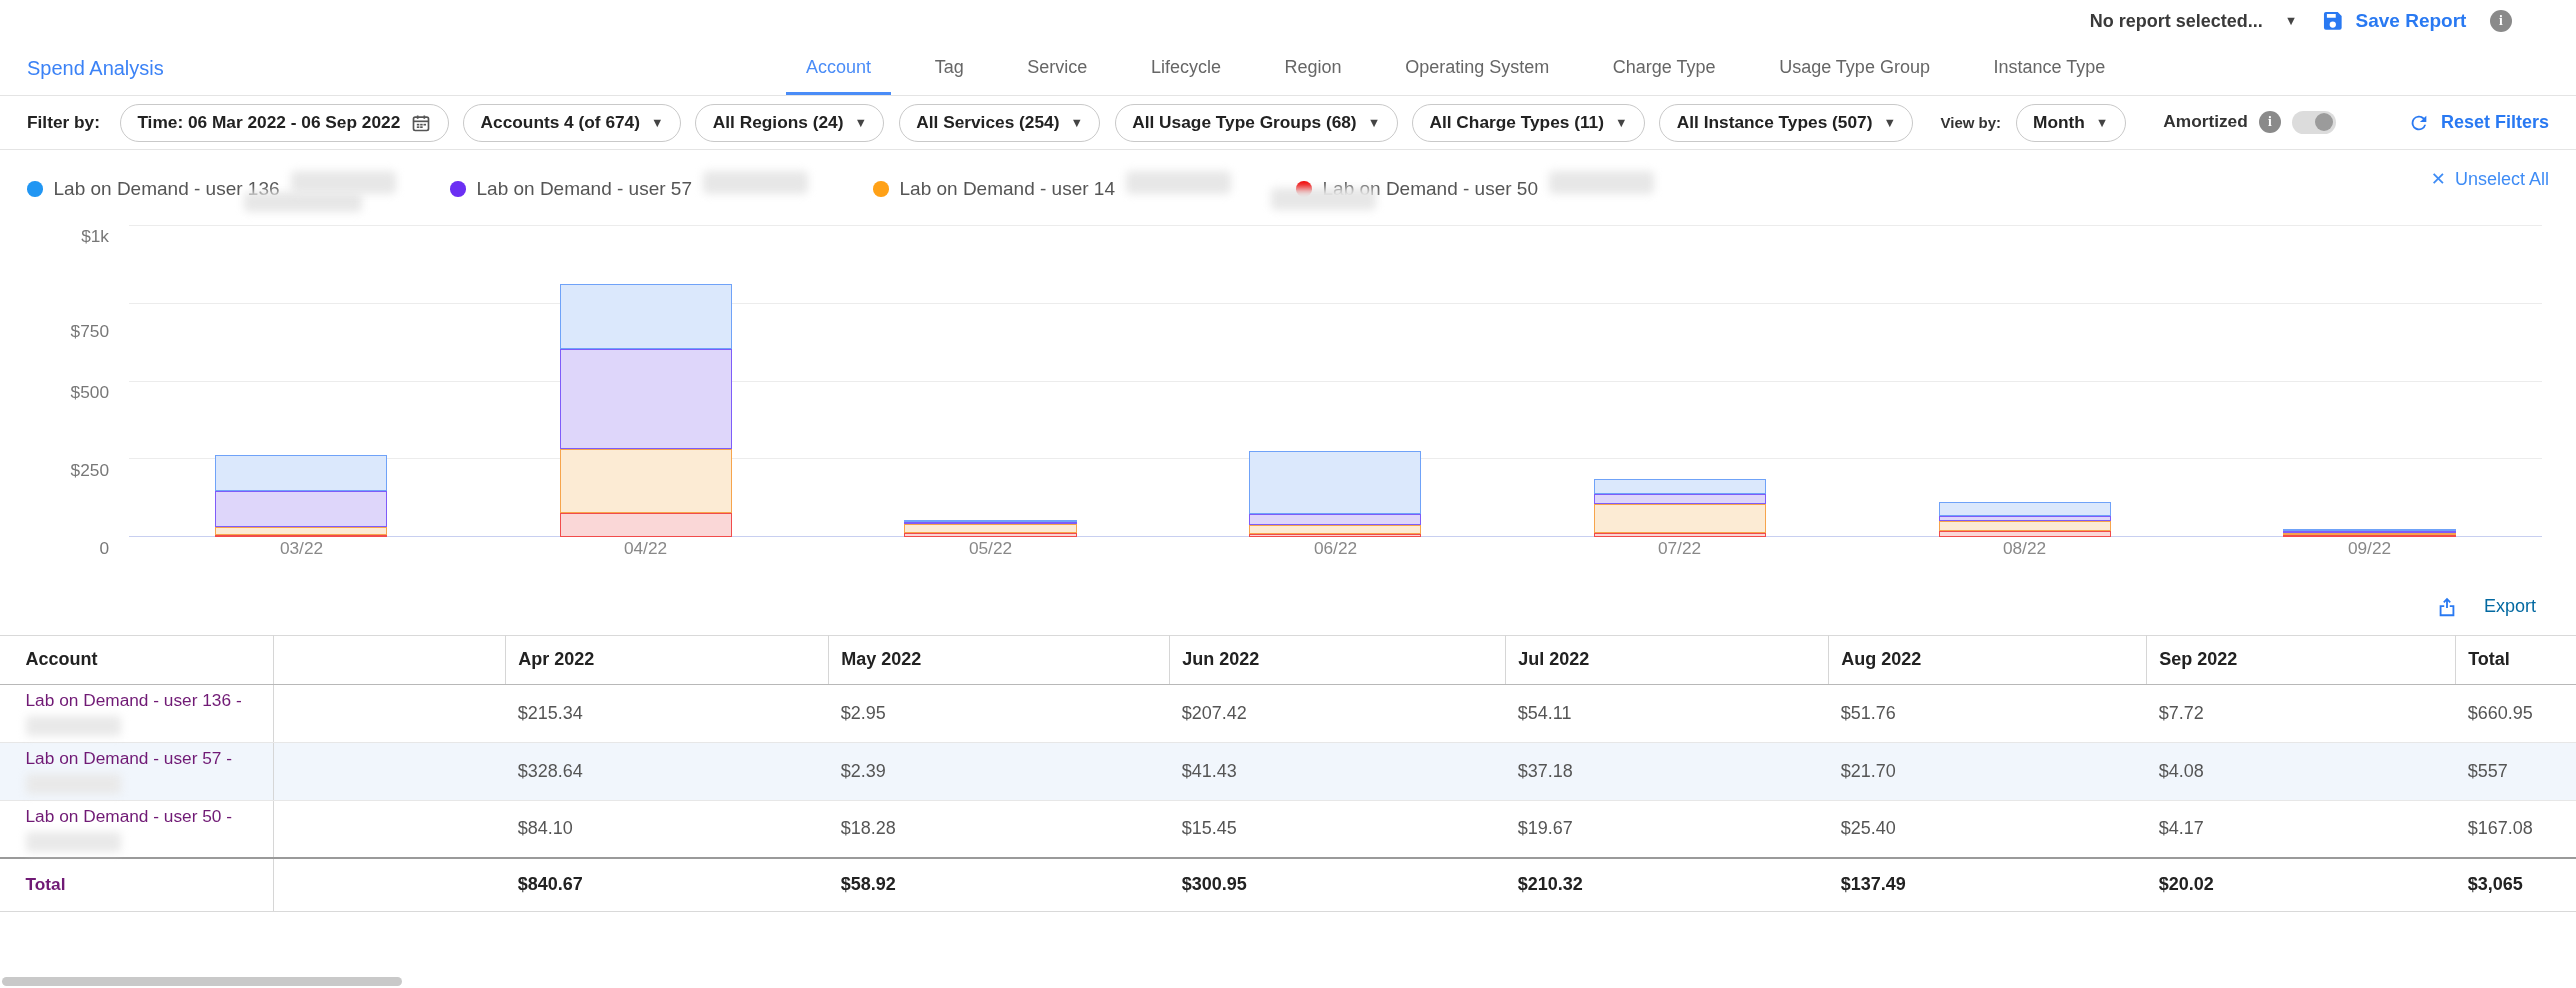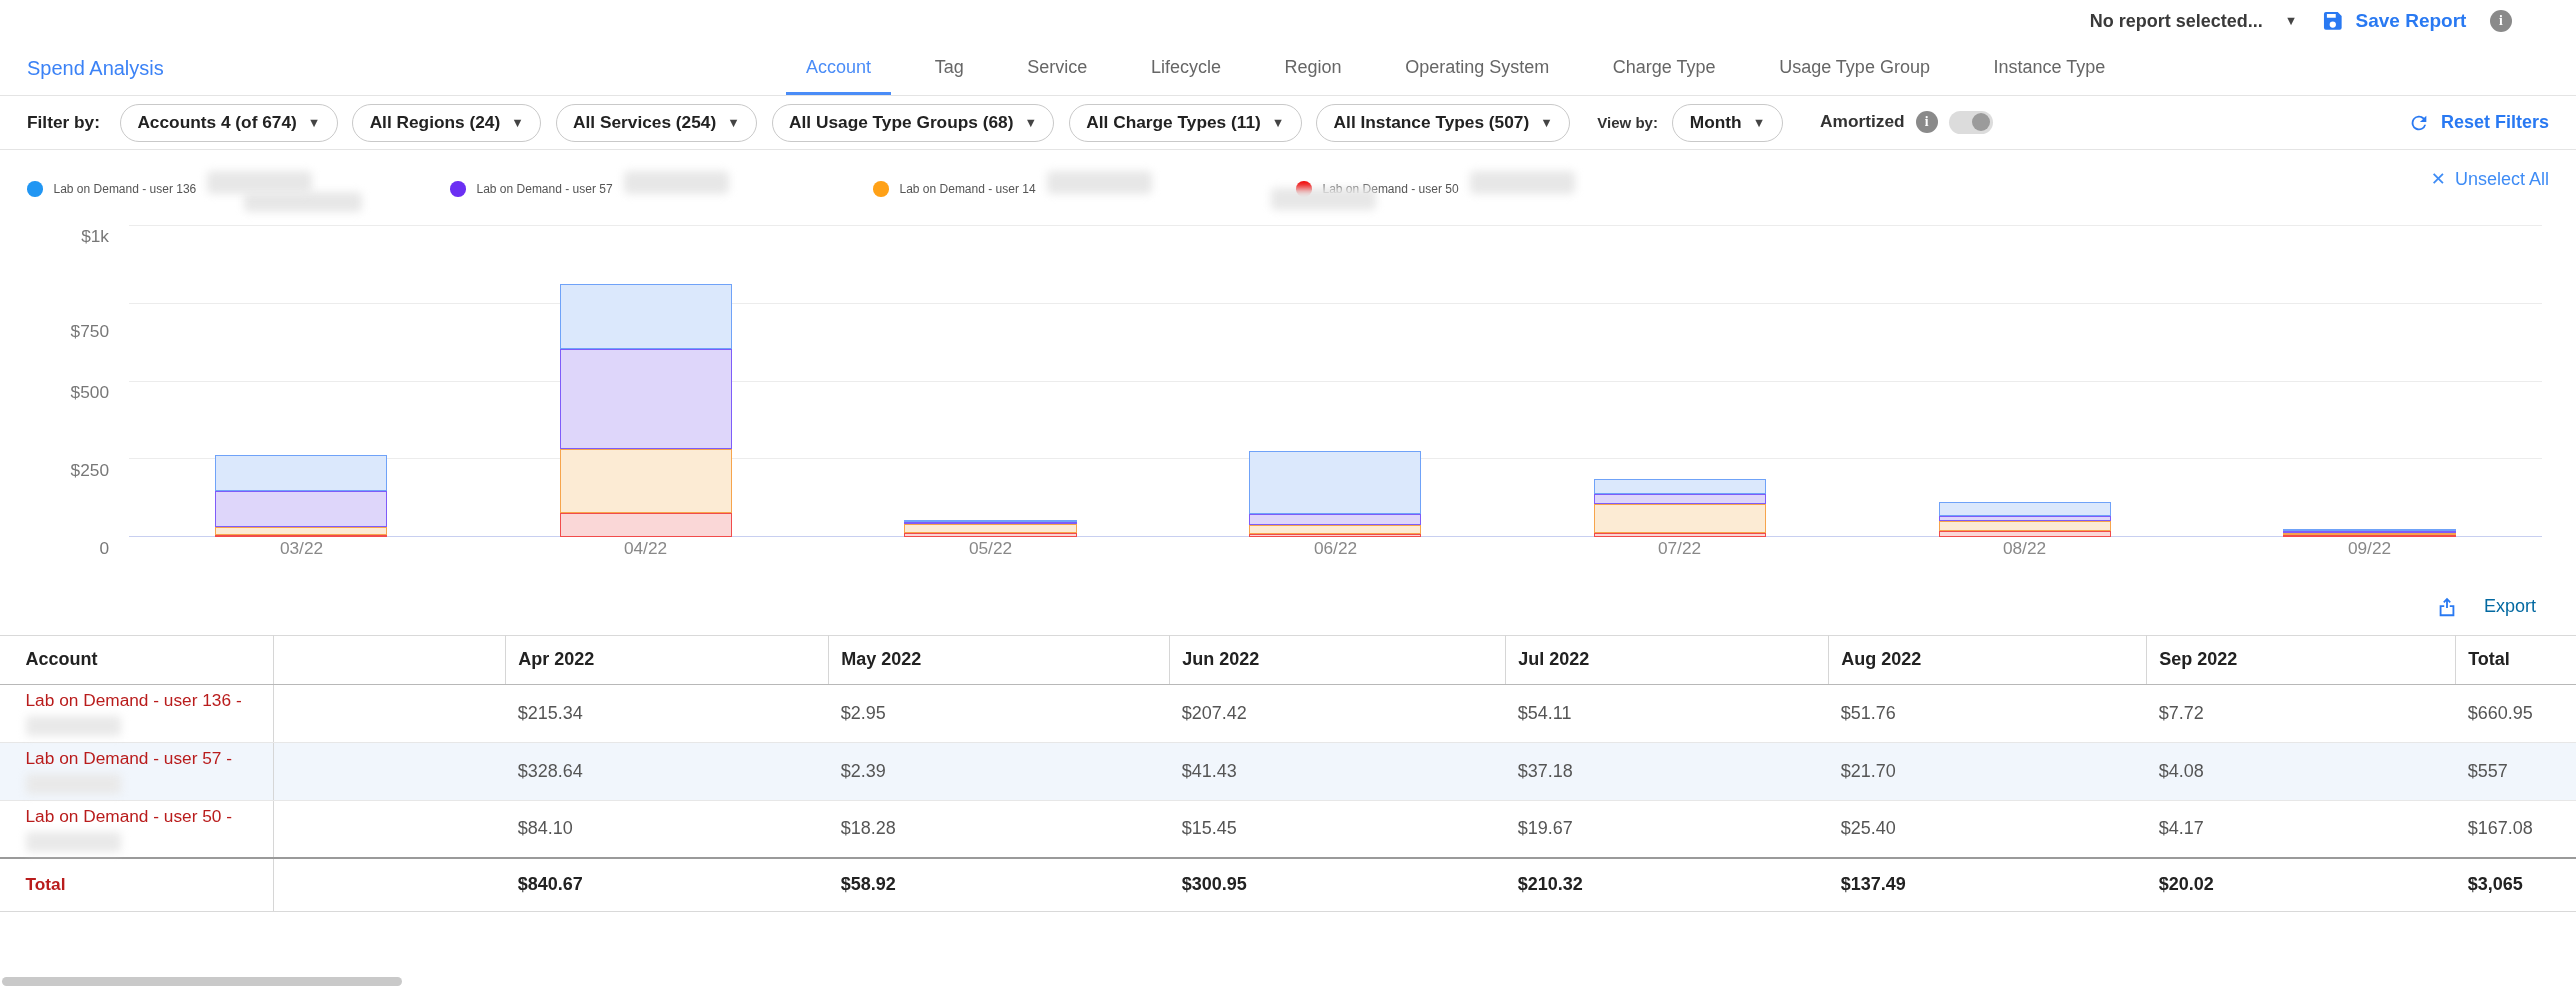--- a/index.html
+++ b/index.html
@@ -25,21 +25,21 @@
   .filter-label { font-size:17.3px; font-weight:bold; color:#222; margin-right:5.5px; }
   .pill { display:flex; align-items:center; gap:11px; border:0.9px solid #c9c9c9; border-radius:20px; height:38px; padding:0 16.4px; font-size:17.3px; font-weight:bold; color:#222; background:#fff; cursor:pointer; white-space:nowrap; }
   .viewby-label { font-size:15px; font-weight:bold; margin-left:12.7px; }
   .amortized { display:flex; align-items:flex-start; gap:11px; margin-left:23px; font-size:17.3px; font-weight:bold; }
   .toggle { width:44px; height:23.6px; border-radius:11.8px; background:#dcdcdc; position:relative; cursor:pointer; }
   .toggle .knob { position:absolute; right:2.7px; top:2.7px; width:18px; height:18px; border-radius:50%; background:#9b9b9b; }
   .reset-filters { margin-left:auto; display:flex; align-items:center; gap:11px; color:#2979F2; font-size:18px; font-weight:bold; cursor:pointer; }
 
   
   .legendbar { height:58px; display:flex; align-items:center; padding:0 27px; position:relative; }
-  .legend-item { display:flex; align-items:center; gap:11px; width:423px; font-size:12px; color:#555; cursor:pointer;margin-top:20px; }
+  .legend-item { display:flex; align-items:center; gap:11px; width:423px; font-size:19px; color:#555; cursor:pointer;margin-top:20px; }
   .legend-dot { width:15.5px; height:15.5px; border-radius:50%; flex:none; }
   .blur-chip { background:#e7e7e7; border-radius:4.5px; filter:blur(4.5px); }
   .legend-item .blur-chip { width:105px; height:23.6px; margin-top:-12.7px; }
   .legend-sub-blur { position:absolute; left:244px; top:42px; width:118px; height:20px; }
   .legend-sub-blur2 { position:absolute; left:1271px; top:38px; width:105px; height:22px; }
   .unselect-all { margin-left:auto; display:flex; align-items:center; gap:9px; color:#3f8cf5; font-size:18px; cursor:pointer; }
 
   
   .chart { position:relative; height:365px; margin:5.5px 27px 0 27px; }
   .plot { position:absolute; left:102px; right:7.3px; top:12.7px; height:311px; }
@@ -55,21 +55,21 @@
   .exportbar { height:56px; display:flex; justify-content:flex-end; align-items:center; padding:0 40px; }
   .export-btn { display:flex; align-items:center; gap:26px; color:#0369a1; font-size:18px; font-weight:normal; cursor:pointer; }
 
   
   table { border-collapse:collapse; width:2576px; table-layout:fixed; border-top:0.9px solid #d9d9d9; }
   th, td { text-align:left; padding:0 7.3px 0 12.7px; font-weight:normal; }
   thead th { font-size:18px; font-weight:bold; color:#222; height:49px; border-bottom:1.8px solid #b8b8b8; border-left:0.9px solid #d6d6d6; }
   thead th:first-child, thead th:nth-child(2) { border-left:none; }
   tbody td { height:58px; font-size:18px; color:#555; border-bottom:0.9px solid #e7e7e7; }
   td.acct, th.acct { border-right:0.9px solid #d6d6d6; padding-left:25.5px; }
-  td.acct { font-size:17.3px; color:#b91c1c; }
+  td.acct { font-size:17.3px; color:#701a75; }
   .acct-blur { width:95px; height:20px; margin-top:4.5px; background:#e9e9e9; border-radius:3.6px; filter:blur(4.5px); }
   tr.hl td { background:#f1f6fc; }
   tfoot td { height:53px; font-size:18px; font-weight:bold; color:#222; border-top:2.7px double #9a9a9a; border-bottom:0.9px solid #d9d9d9; }
   tfoot td.acct { padding-left:25.5px; }
 
   
   .hscroll { position:absolute; left:0; bottom:1.8px; width:2576px; height:9px; }
   .hscroll .thumb { position:absolute; left:1.8px; top:0; width:400px; height:9px; border-radius:4.5px; background:#c9c9c9; }
 
   svg { display:block; }
@@ -103,20 +103,36 @@
       <div class="tab">Region</div>
       <div class="tab">Operating System</div>
       <div class="tab">Charge Type</div>
       <div class="tab">Usage Type Group</div>
       <div class="tab">Instance Type</div>
     </div>
 </div>
 
 <div class="filterbar">
   <span class="filter-label">Filter by:</span>
+  <div class="pill">
+    <span>Time: 06 Mar 2022 - 06 Sep 2022</span>
+    <span>
+      <svg width="20" height="20" viewBox="0 0 24 24">
+          <rect x="3" y="5" width="18" height="16" rx="2" fill="none" stroke="#555" stroke-width="2"></rect>
+          <line x1="3" y1="10" x2="21" y2="10" stroke="#555" stroke-width="2"></line>
+          <line x1="8" y1="3" x2="8" y2="7" stroke="#555" stroke-width="2"></line>
+          <line x1="16" y1="3" x2="16" y2="7" stroke="#555" stroke-width="2"></line>
+          <rect x="7" y="13" width="3" height="2" fill="#555"></rect>
+          <rect x="11" y="13" width="3" height="2" fill="#555"></rect>
+          <rect x="15" y="13" width="3" height="2" fill="#555"></rect>
+          <rect x="7" y="16" width="3" height="2" fill="#555"></rect>
+          <rect x="11" y="16" width="3" height="2" fill="#555"></rect>
+        </svg>
+    </span>
+  </div>
   <span id="filter-pills" style="display:flex; gap:14.5px;">
       <div class="pill">
         <span>Accounts 4 (of 674)</span>
         <span class="caret">▼</span>
       </div>
       <div class="pill">
         <span>All Regions (24)</span>
         <span class="caret">▼</span>
       </div>
       <div class="pill">

